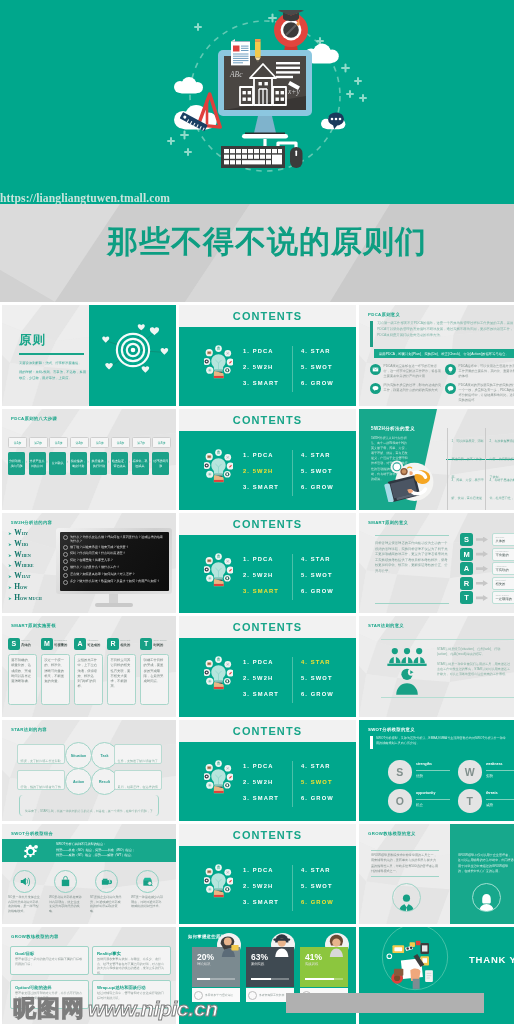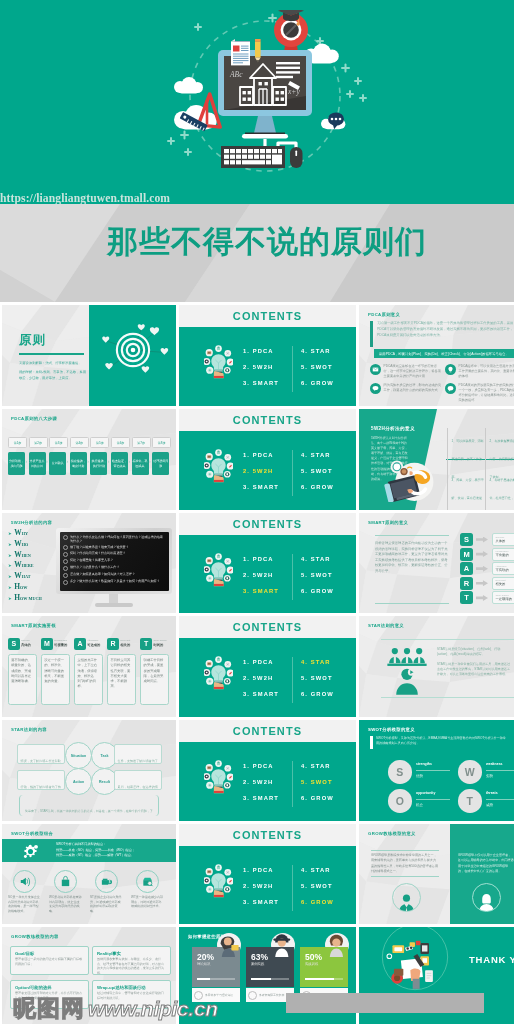--- a/index.html
+++ b/index.html
@@ -1436,21 +1436,21 @@
  <circle cx="18" cy="16" r="7" fill="#e8b48c"></circle>
  <path d="M7 40c1-9 5-14 11-14s10 5 11 14z" fill="#ffffff"></path>
  <rect x="4" y="9" width="28" height="4" rx="2" fill="#2f3640"></rect>
 </svg></div>
       <div class="ht-note" style="left:67px">
         <span class="ht-dot"></span>
         <span class="ht-nt">多研究实际工作案例</span>
       </div>
       <div class="ht-disc" style="left:146px"></div>
       <div class="ht-card c" style="left:121px">
-        <div class="ht-v">50%</div>
+        <div class="ht-v">41%</div>
         <div class="ht-l">实战训练</div>
         <div class="ht-bar">
           <span style="width:76%"></span>
         </div>
       </div>
       <div class="ht-fig" style="left:146px"><svg viewBox="0 0 40 40">
  <path d="M8 14c0-7 5-11 11-11s11 4 11 11l-2 7H10z" fill="#6b4a33"></path>
  <circle cx="19" cy="16" r="7" fill="#e8b48c"></circle>
  <path d="M8 40c1-9 5-14 11-14s10 5 11 14z" fill="#d8d8d8"></path>
 </svg></div>

